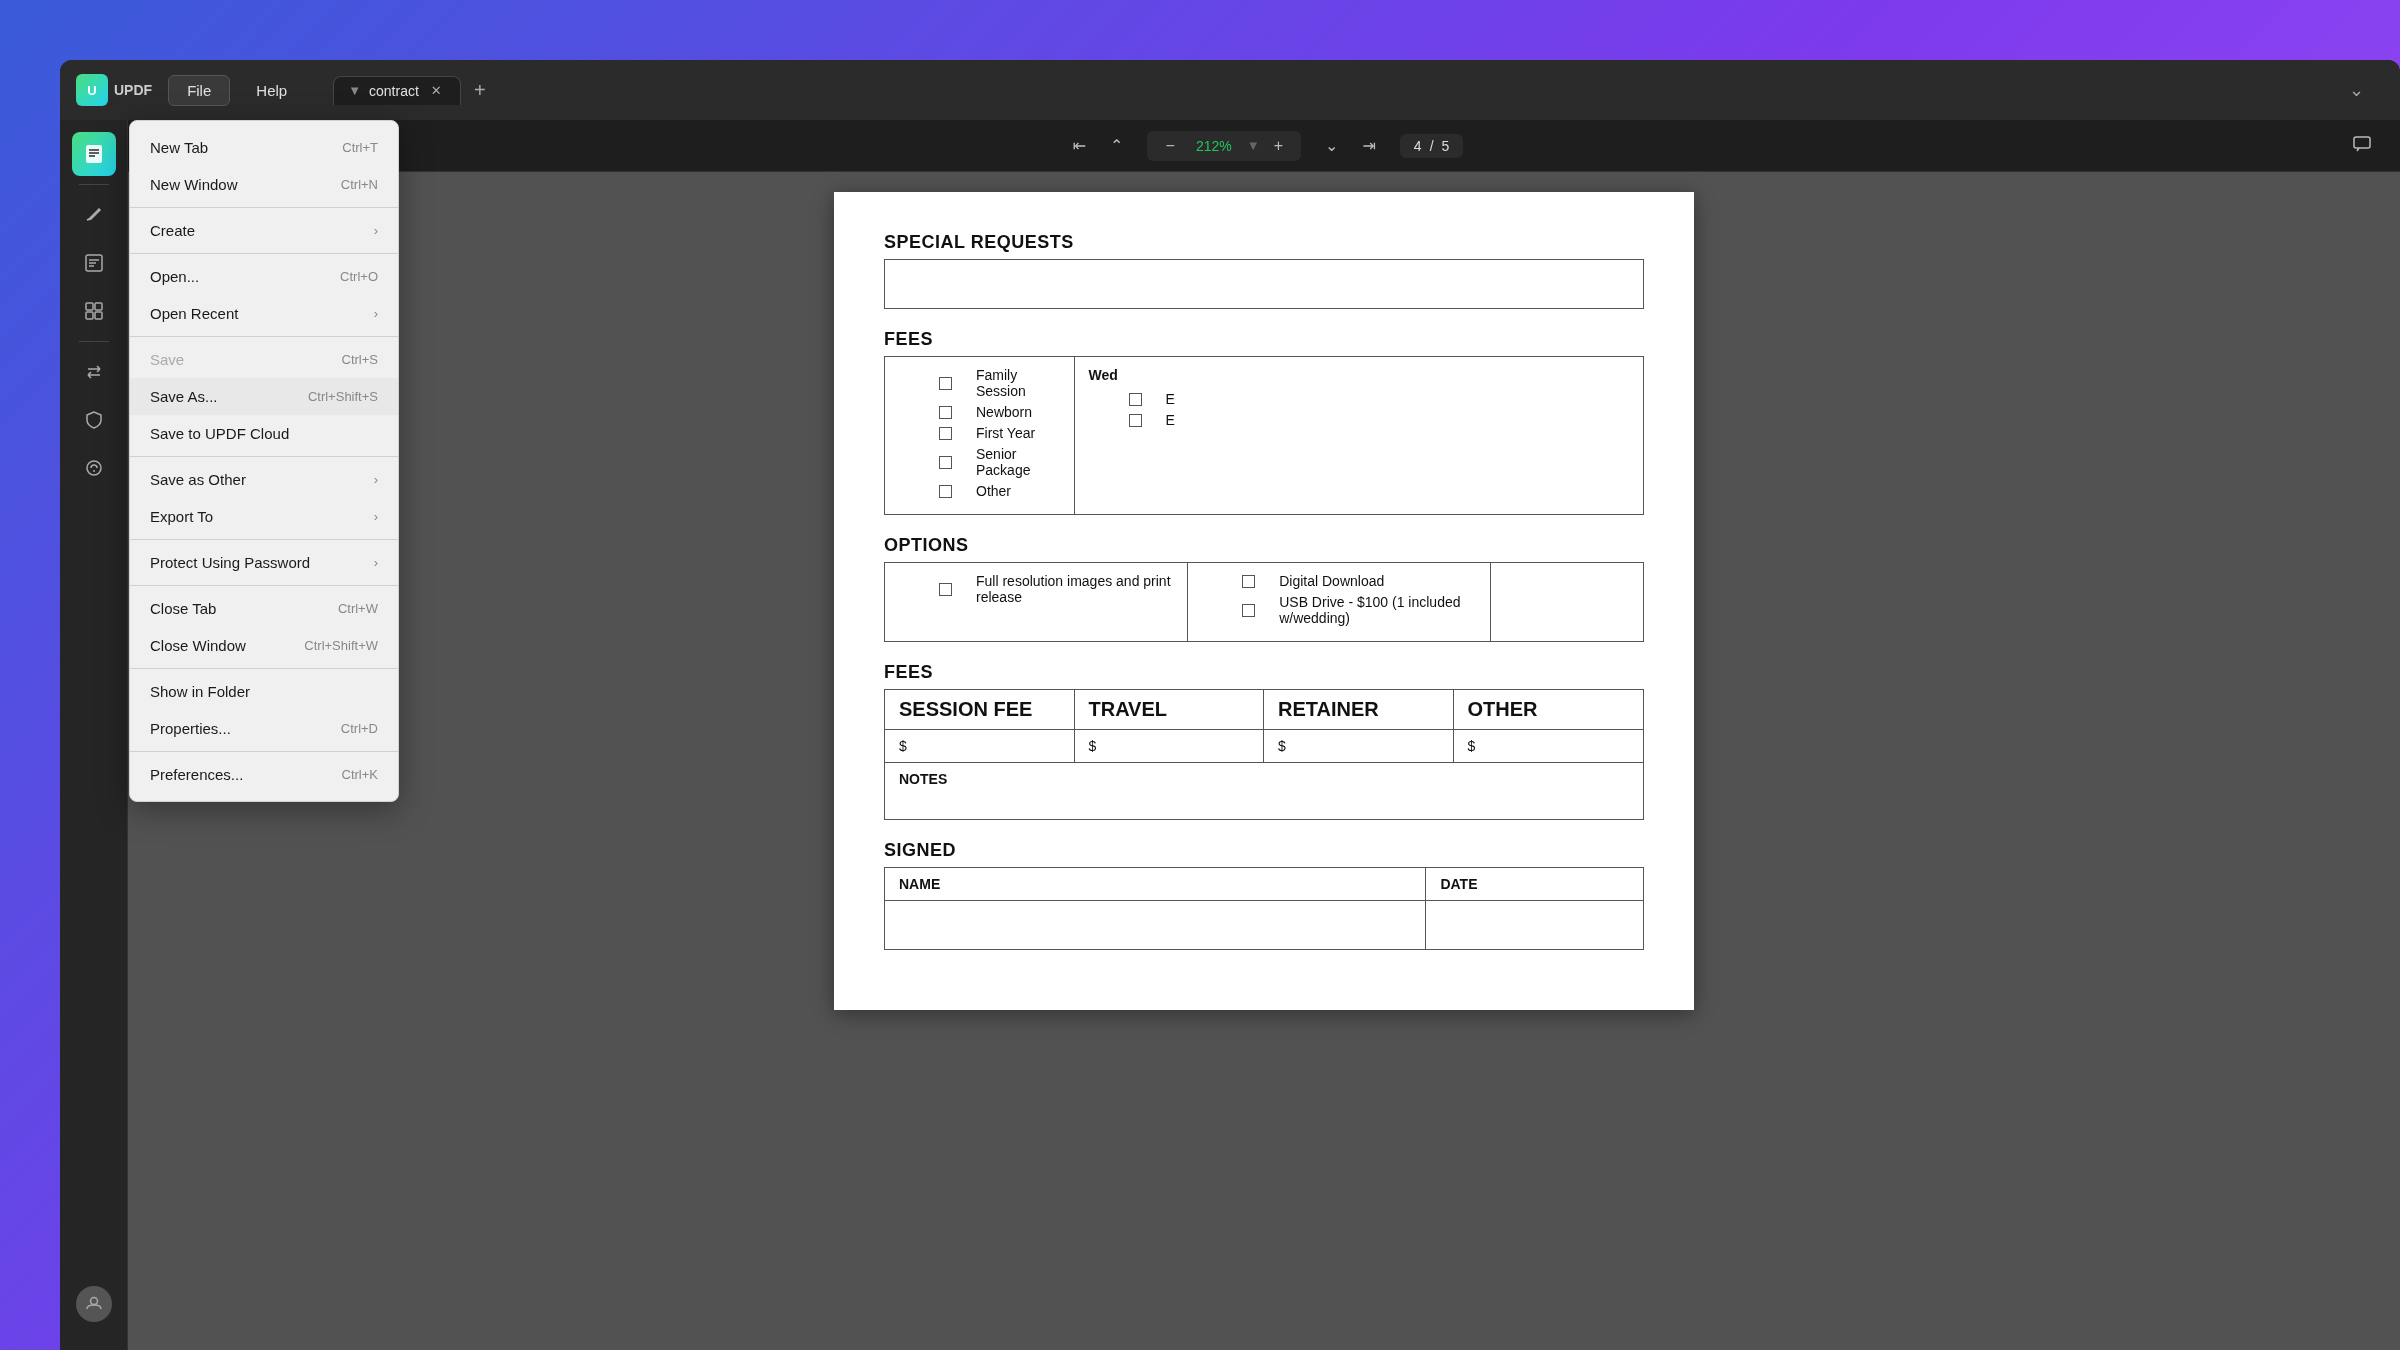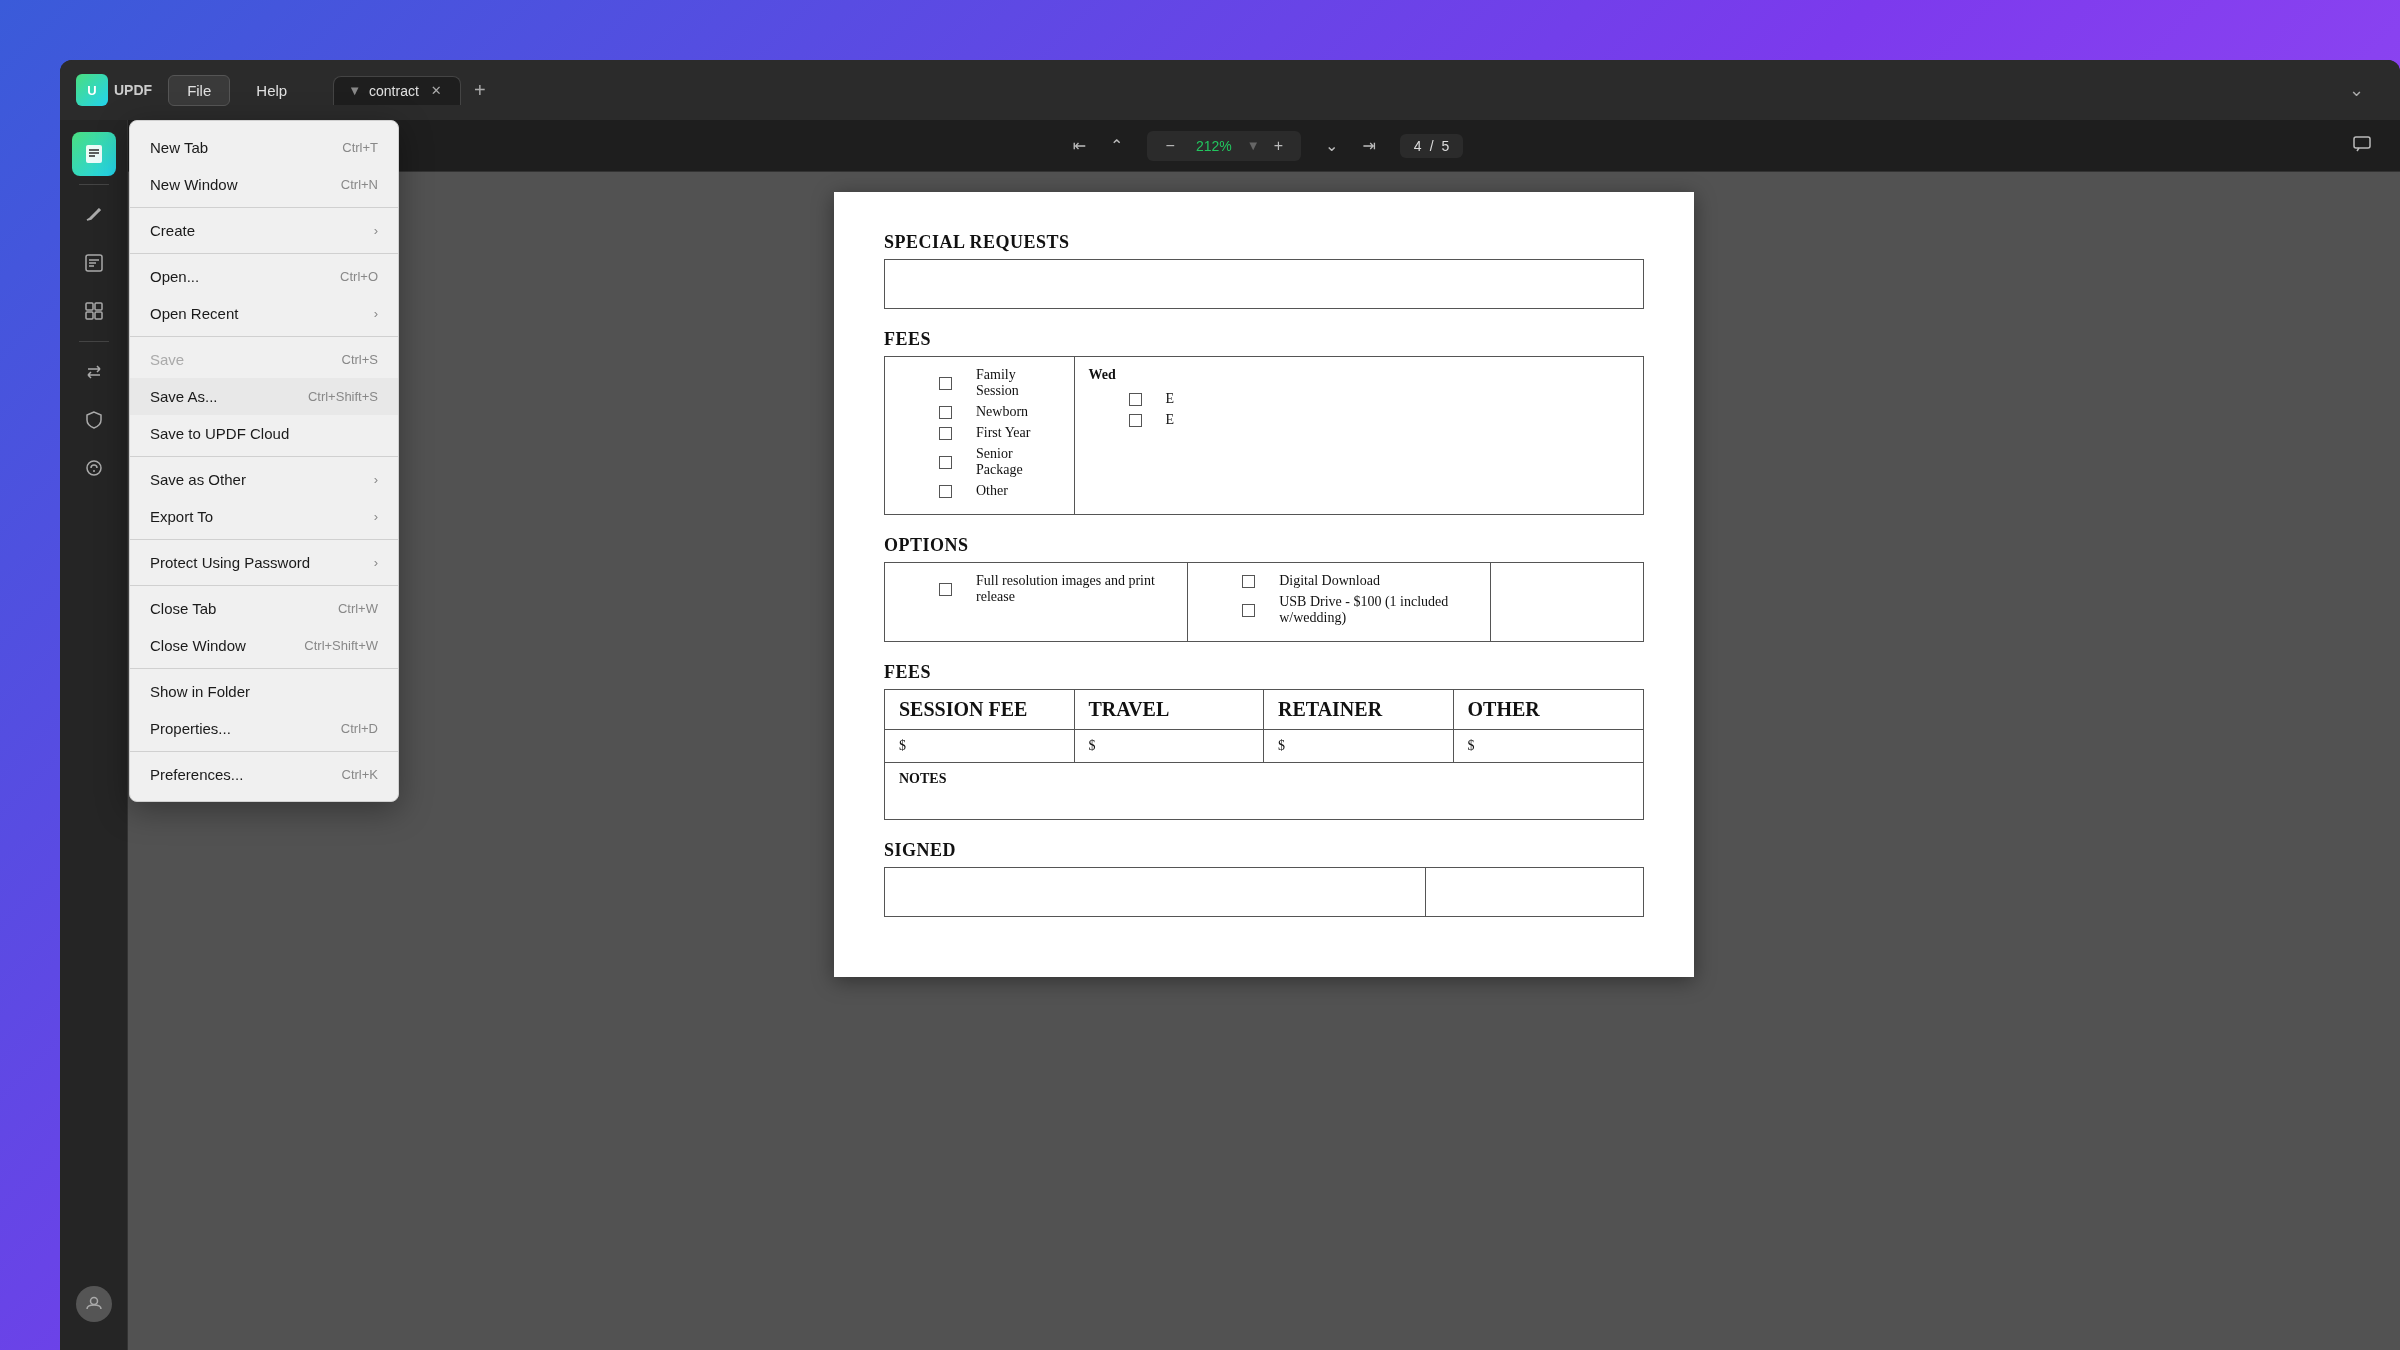--- a/index.html
+++ b/index.html
@@ -293,21 +293,20 @@
       flex-direction: column;
       align-items: center;
       padding: 20px;
     }
 
     .doc-page {
       background: white;
       width: 860px;
       padding: 40px 50px;
       box-shadow: 0 4px 20px rgba(0,0,0,0.4);
-      font-family: Liberation Serif, serif;
     }
 
     .section-title {
       font-size: 18px;
       font-weight: 800;
       color: #111;
       margin-bottom: 6px;
       letter-spacing: 0.5px;
     }
 
@@ -679,20 +678,24 @@
               <div class="fees-table-val">$</div>
               <div class="fees-table-val">$</div>
             </div>
             <div class="fees-notes-row">
               <div class="fees-notes-label">NOTES</div>
             </div>
           </div>
 
           <div class="signed-section">
             <div class="section-title">SIGNED</div>
+            <div class="signed-header">
+              <div class="signed-cell">NAME</div>
+              <div class="signed-cell">DATE</div>
+            </div>
             <div class="signed-body">
               <div class="signed-body-cell"></div>
               <div class="signed-body-cell"></div>
             </div>
           </div>
 
         </div>
       </div>
     </div>
 

